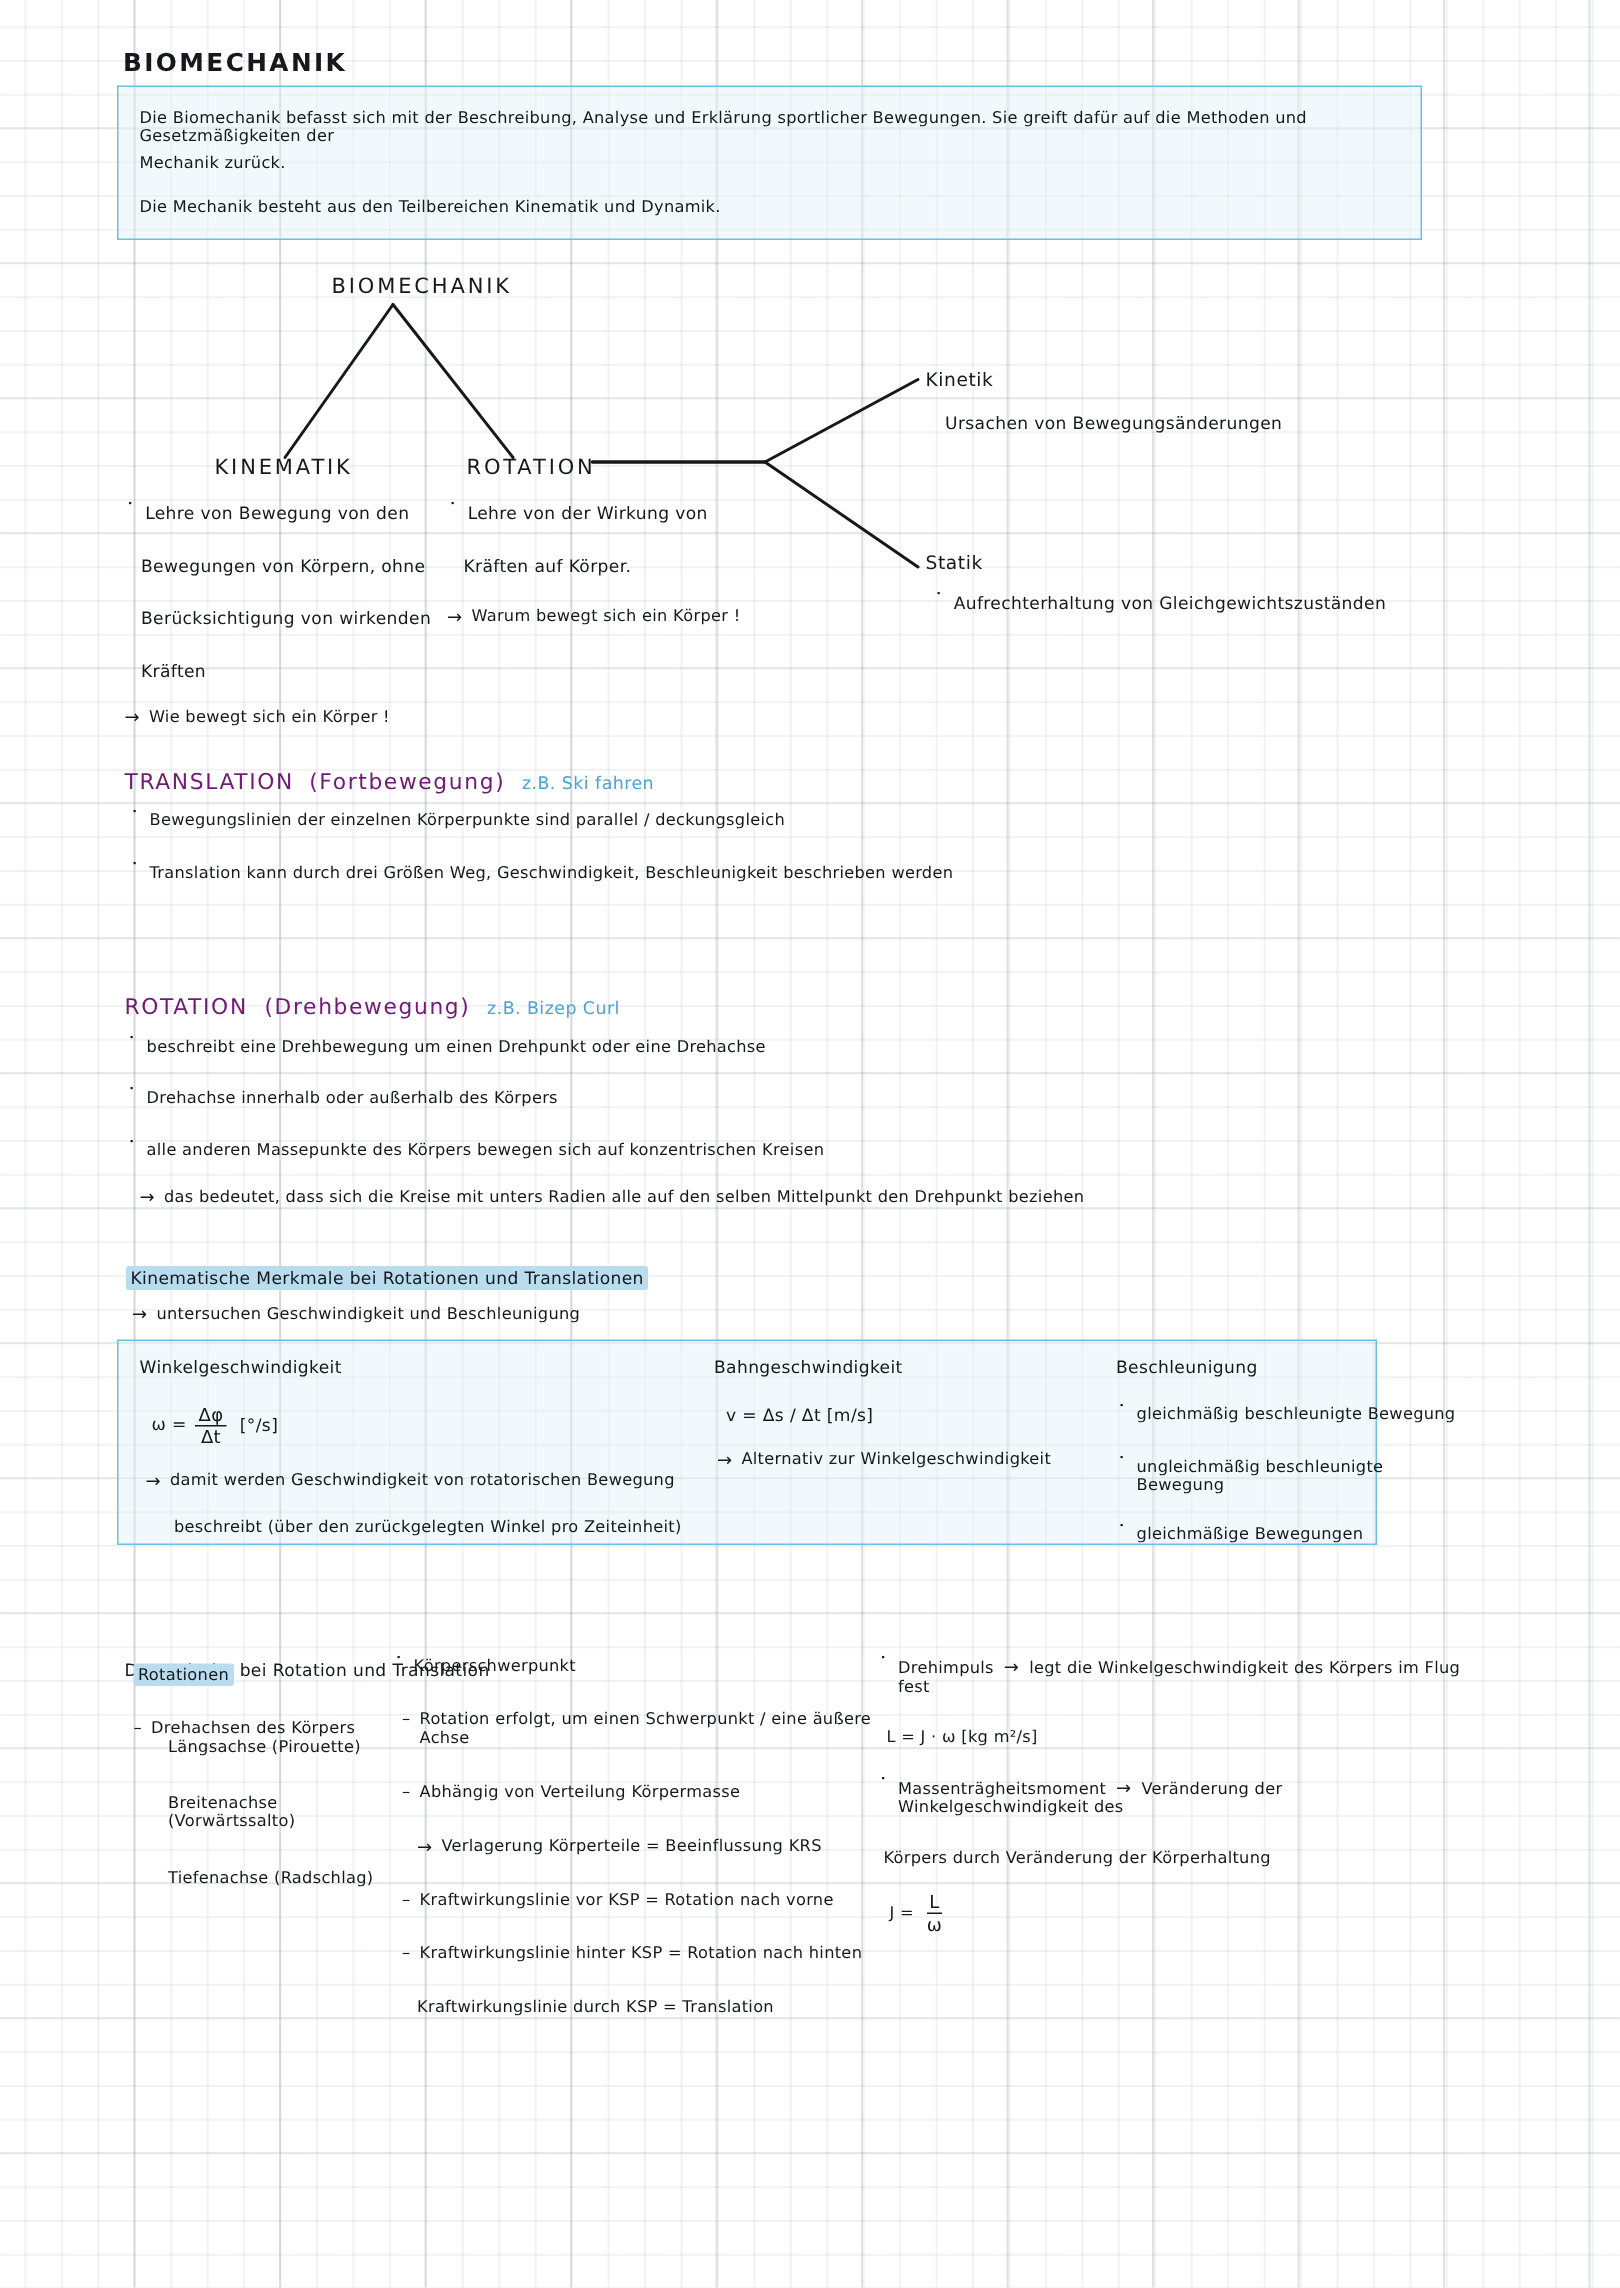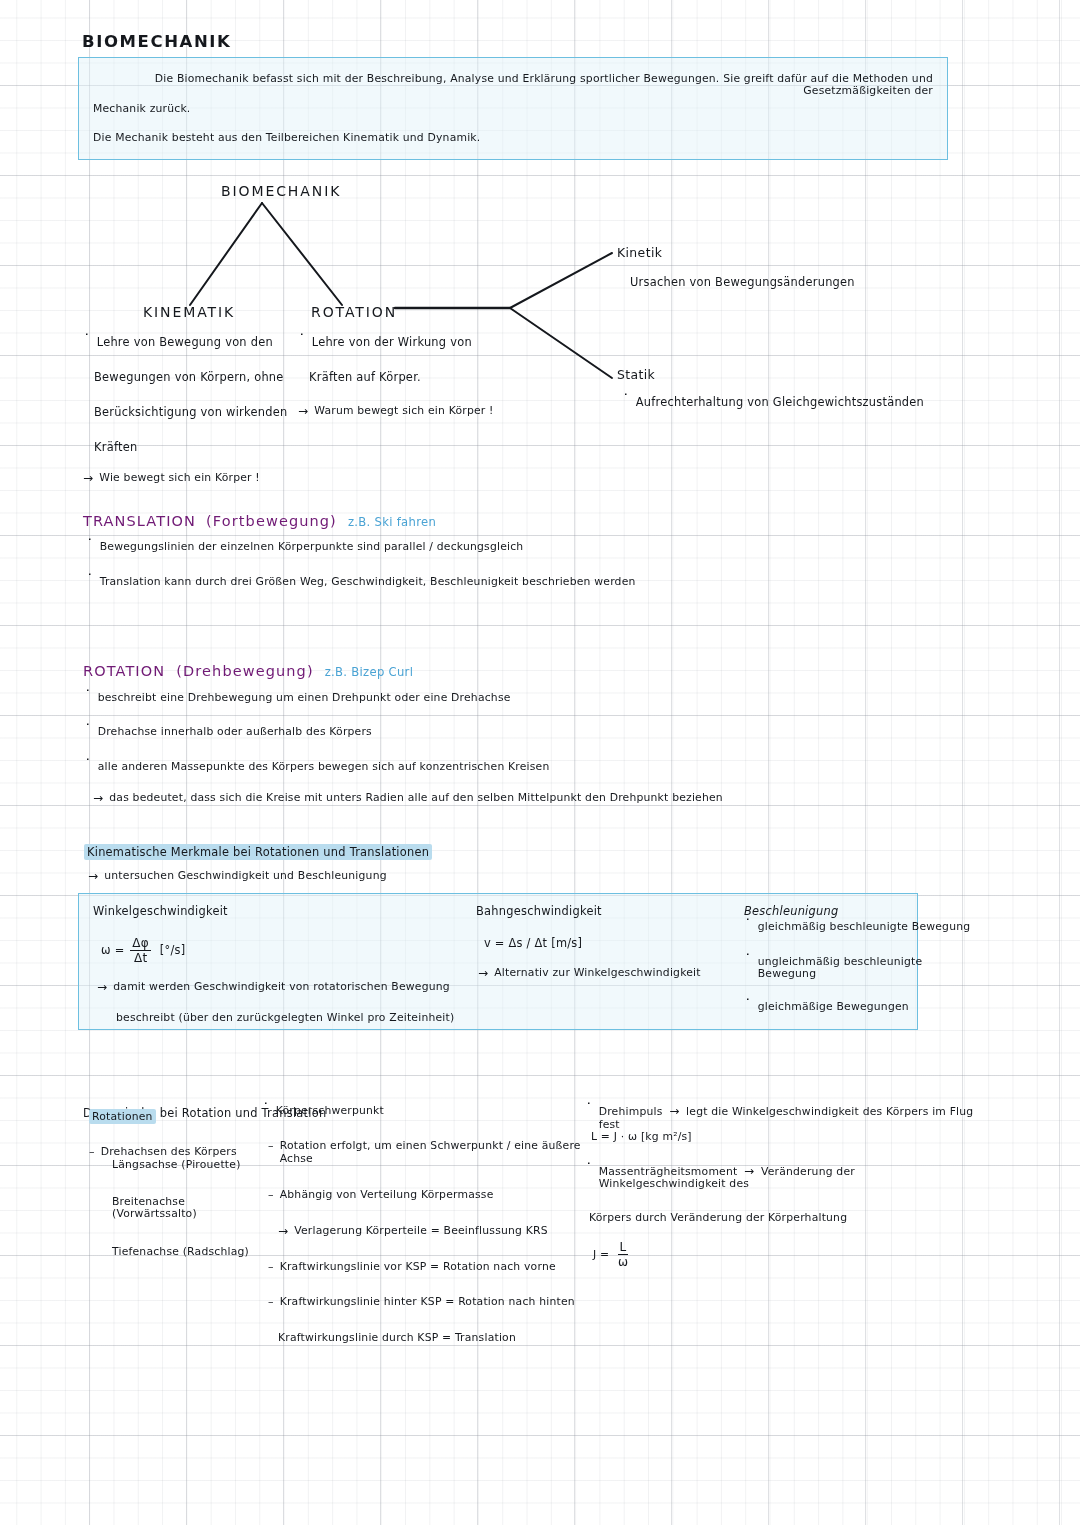--- a/index.html
+++ b/index.html
@@ -88,21 +88,21 @@
   .frac .num { border-bottom: 1px solid #15181d; padding: 0 2px 1px; }
   .frac .den { padding: 1px 2px 0; }
 </style>
 </head>
 <body>
 
 <div class="page">
 
   <div class="abs h-title" style="left:82px; top:32px;">BIOMECHANIK</div>
 
-  <div class="abs blue-box" style="left:78px; top:57px; width:870px; height:103px;text-align:right;">
+  <div class="abs blue-box" style="left:78px; top:57px; width:870px; height:103px;">
     <div class="body-sm" style="position:absolute; left:14px; top:15px; width:840px;">Die Biomechanik befasst sich mit der Beschreibung, Analyse und Erklärung sportlicher Bewegungen. Sie greift dafür auf die Methoden und Gesetzmäßigkeiten der</div>
     <div class="body-sm" style="position:absolute; left:14px; top:45px;">Mechanik zurück.</div>
     <div class="body-sm" style="position:absolute; left:14px; top:74px;">Die Mechanik besteht aus den Teilbereichen Kinematik und Dynamik.</div>
   </div>
 
   <svg class="diagram" viewBox="0 0 1080 1525" xmlns="http://www.w3.org/2000/svg">
 
     <path d="M262,203 L190,305" stroke="#15181d" stroke-width="2" fill="none" stroke-linecap="round"></path>
 
     <path d="M262,203 L342,305" stroke="#15181d" stroke-width="2" fill="none" stroke-linecap="round"></path>
@@ -223,21 +223,21 @@
     <div style="position:absolute; left:397px; top:11px; width:270px;">
       <div class="body-txt" style="margin-bottom:19px;">Bahngeschwindigkeit</div>
       <div class="body-txt" style="margin-left:8px; margin-bottom:17px;">v = Δs / Δt  [m/s]</div>
       <div class="bullet-row body-sm" style="margin-left:2px;">
         <span class="arrow"></span>
         <span>Alternativ zur Winkelgeschwindigkeit</span>
       </div>
     </div>
 
     <div style="position:absolute; left:665px; top:11px; width:230px;">
-      <div class="body-txt" style="margin-bottom:3px;font-style:italic;">Beschleunigung</div>
+      <div class="body-txt" style="margin-bottom:19px;">Beschleunigung</div>
       <div class="bullet-row body-sm" style="margin-bottom:21px;">
         <span class="dot"></span>
         <span>gleichmäßig beschleunigte Bewegung</span>
       </div>
       <div class="bullet-row body-sm" style="margin-bottom:21px;">
         <span class="dot"></span>
         <span>ungleichmäßig beschleunigte Bewegung</span>
       </div>
       <div class="bullet-row body-sm">
         <span class="dot"></span>
@@ -283,21 +283,21 @@
       <span>Kraftwirkungslinie vor KSP = Rotation nach vorne</span>
     </div>
     <div class="bullet-row body-sm" style="margin-left:6px; margin-bottom:23px;">
       <span class="dash"></span>
       <span>Kraftwirkungslinie hinter KSP = Rotation nach hinten</span>
     </div>
     <div class="body-sm" style="margin-left:16px;">Kraftwirkungslinie durch KSP = Translation</div>
   </div>
 
   <div class="abs" style="left:585px; top:1105px; width:400px;">
-    <div class="bullet-row body-sm" style="justify-content:flex-end;">
+    <div class="bullet-row body-sm" style="margin-bottom:21px;justify-content:flex-end;">
       <span class="dot"></span>
       <span>
         <span>Drehimpuls</span>
         <span class="arrow" style="margin:0 3px;"></span>
         <span>legt die Winkelgeschwindigkeit des Körpers im Flug fest</span>
       </span>
     </div>
     <div class="body-sm" style="margin-left:6px; margin-bottom:21px;">L = J · ω   [kg m²/s]</div>
     <div class="bullet-row body-sm" style="margin-bottom:21px;">
       <span class="dot"></span>

